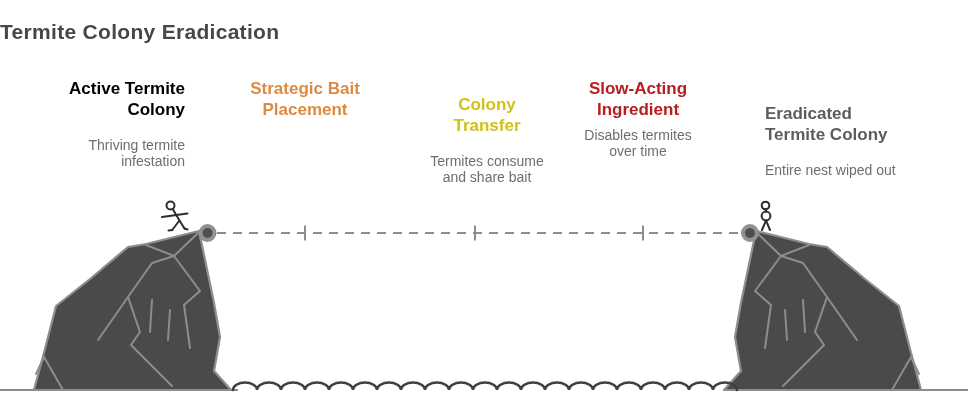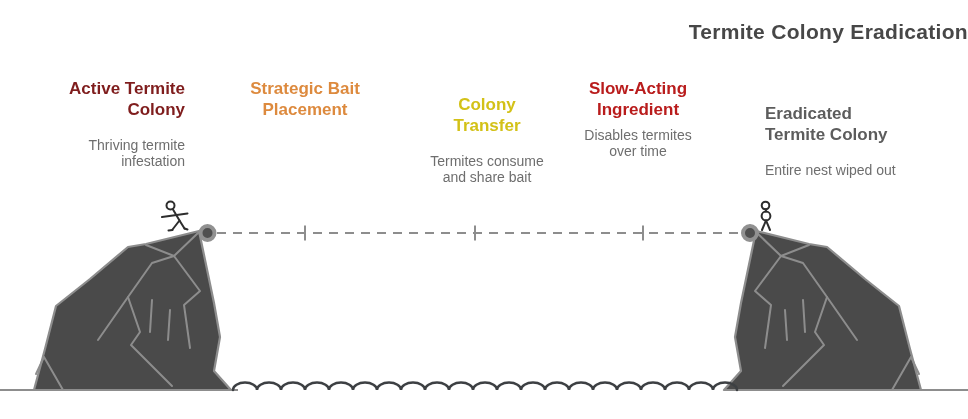--- a/index.html
+++ b/index.html
@@ -3,21 +3,21 @@
 <meta charset="utf-8">
 <style>
   html,body{margin:0;padding:0;}
   body{
     width:968px;height:419px;position:relative;overflow:hidden;
     background:#ffffff;
     font-family:"Liberation Sans", sans-serif;
   }
   .title{
     position:absolute;top:20px;left:0;width:968px;
-    text-align:right;font-size:21px;font-weight:bold;color:#474747;
+    text-align:left;font-size:21px;font-weight:bold;color:#474747;
     letter-spacing:.3px;
   }
   .step{position:absolute;top:78px;}
   .step-title{font-size:17px;font-weight:bold;line-height:21px;}
   .step-desc{font-size:14px;line-height:16px;color:#6e6e6e;margin-top:17px;}
   .step-1{left:51px;width:134px;text-align:right;}
   .step-2{left:230px;width:150px;text-align:center;}
   .step-3{left:412px;width:150px;text-align:center;}
   .step-3 .step-title{max-width:100px;margin:16px auto;}
   .step-3 .step-desc{max-width:122px;margin:17px auto 0;}
@@ -34,21 +34,21 @@
   .anchor{fill:#4f4f4f;stroke:#919191;stroke-width:4;}
   .figure{fill:none;stroke:#2d2d2d;stroke-width:2;stroke-linecap:round;stroke-linejoin:round;}
   .wave{fill:none;stroke:#3d4043;stroke-width:2.5;stroke-linecap:round;}
 </style>
 </head>
 <body>
 
 <div class="title">Termite Colony Eradication</div>
 
 <div class="step step-1">
-  <div class="step-title" style="color: #7f1d1d;">Active Termite Colony</div>
+  <div class="step-title" style="color: #000000;">Active Termite Colony</div>
   <div class="step-desc">Thriving termite infestation</div>
 </div>
 <div class="step step-2">
   <div class="step-title" style="color: rgb(221, 138, 62); text-align: center;">Strategic Bait Placement</div>
 </div>
 <div class="step step-3">
   <div class="step-title" style="color: rgb(211, 193, 23);">Colony Transfer</div>
   <div class="step-desc">Termites consume and share bait</div>
 </div>
 <div class="step step-4">

